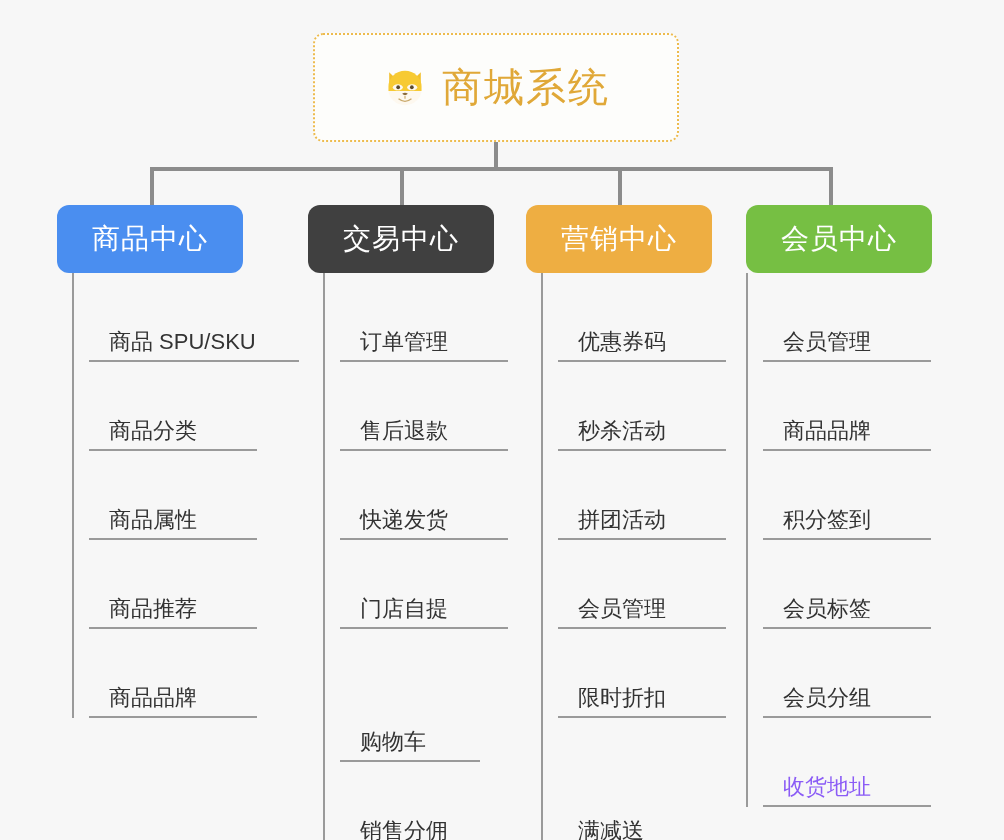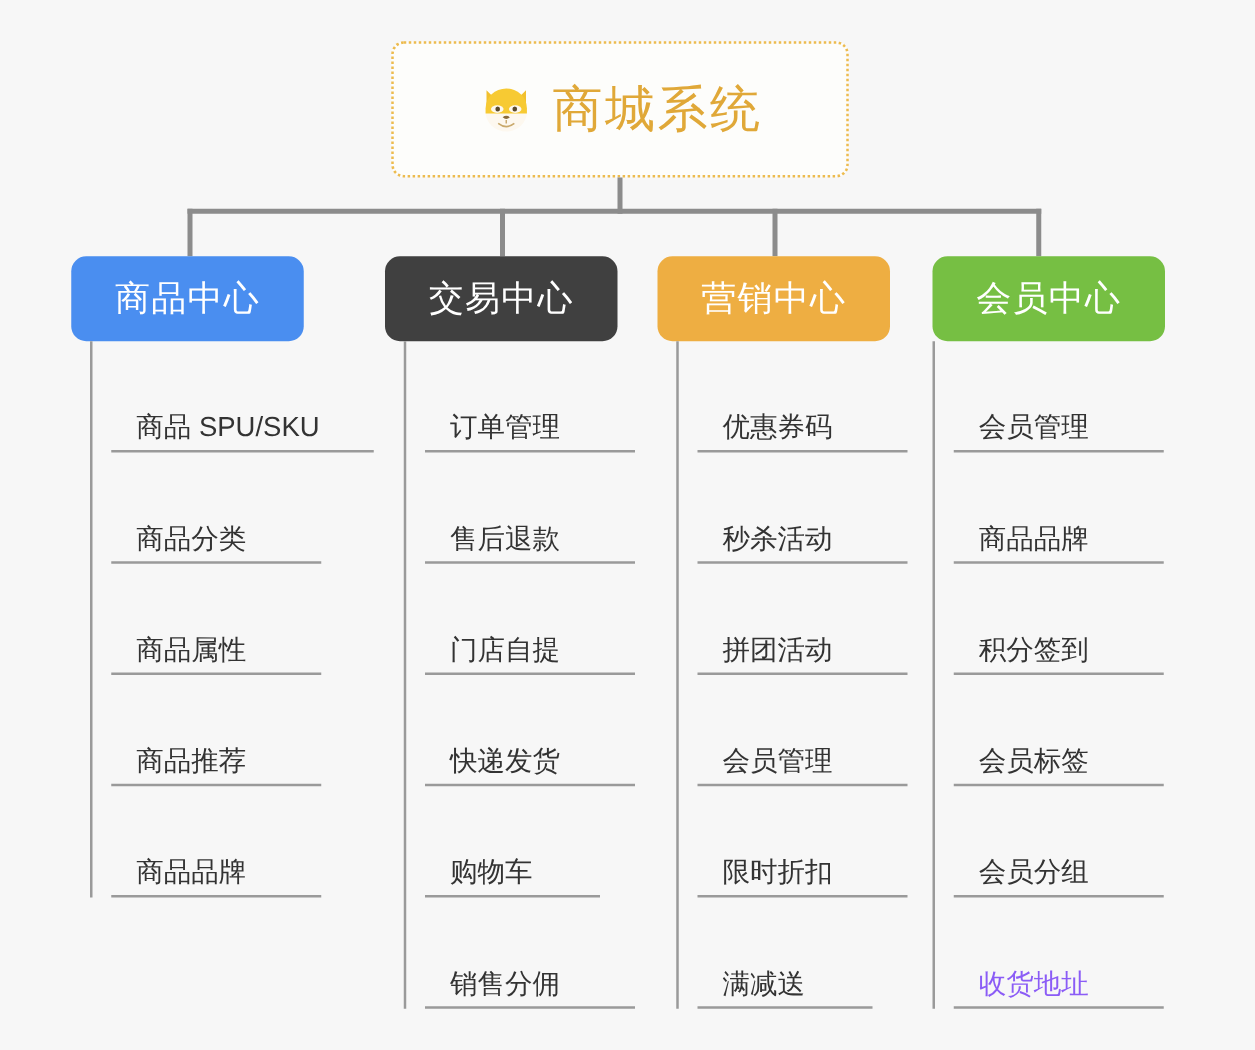--- a/index.html
+++ b/index.html
@@ -108,21 +108,21 @@
   .item-label {
     font-size: 22px;
     color: #333333;
     white-space: nowrap;
     line-height: 1.1;
     padding-bottom: 4px;
   }
   
   .item.w-wide  { width: 210px; }
   .item.w-med   { width: 168px; }
-  .item.w-narrow{ width: 140px; }
+  .item.w-narrow{ width: 140px; margin-top: 44px; }
 </style>
 </head>
 <body>
 
 <div id="mindmap">
 
   <div class="root-node" style="border-color: rgb(237, 187, 78);">
     <span class="root-emoji">
       <svg width="46" height="46" viewBox="0 0 64 64" aria-hidden="true">
         <path d="M10 10 L10 30 L22 22 Z" fill="#f2c02e"></path>
@@ -177,24 +177,24 @@
       <span>交易中心</span>
     </div>
     <div class="items" style="border-left-color: rgb(154, 154, 154);">
       <div class="item w-med" style="border-bottom-color: rgb(154, 154, 154);">
           <span class="item-label" style="color: rgb(51, 51, 51);">订单管理</span>
         </div>
       <div class="item w-med" style="border-bottom-color: rgb(154, 154, 154);">
           <span class="item-label" style="color: rgb(51, 51, 51);">售后退款</span>
         </div>
       <div class="item w-med" style="border-bottom-color: rgb(154, 154, 154);">
+          <span class="item-label" style="color: rgb(51, 51, 51);">快递发货</span>
+        </div>
+      <div class="item w-med" style="border-bottom-color: rgb(154, 154, 154);">
           <span class="item-label" style="color: rgb(51, 51, 51);">门店自提</span>
-        </div>
-      <div class="item w-med" style="border-bottom-color: rgb(154, 154, 154);">
-          <span class="item-label" style="color: rgb(51, 51, 51);">快递发货</span>
         </div>
       <div class="item w-narrow" style="border-bottom-color: rgb(154, 154, 154);">
           <span class="item-label" style="color: rgb(51, 51, 51);">购物车</span>
         </div>
       <div class="item w-med" style="border-bottom-color: rgb(154, 154, 154);">
           <span class="item-label" style="color: rgb(51, 51, 51);">销售分佣</span>
         </div>
     </div>
   </div>
 

